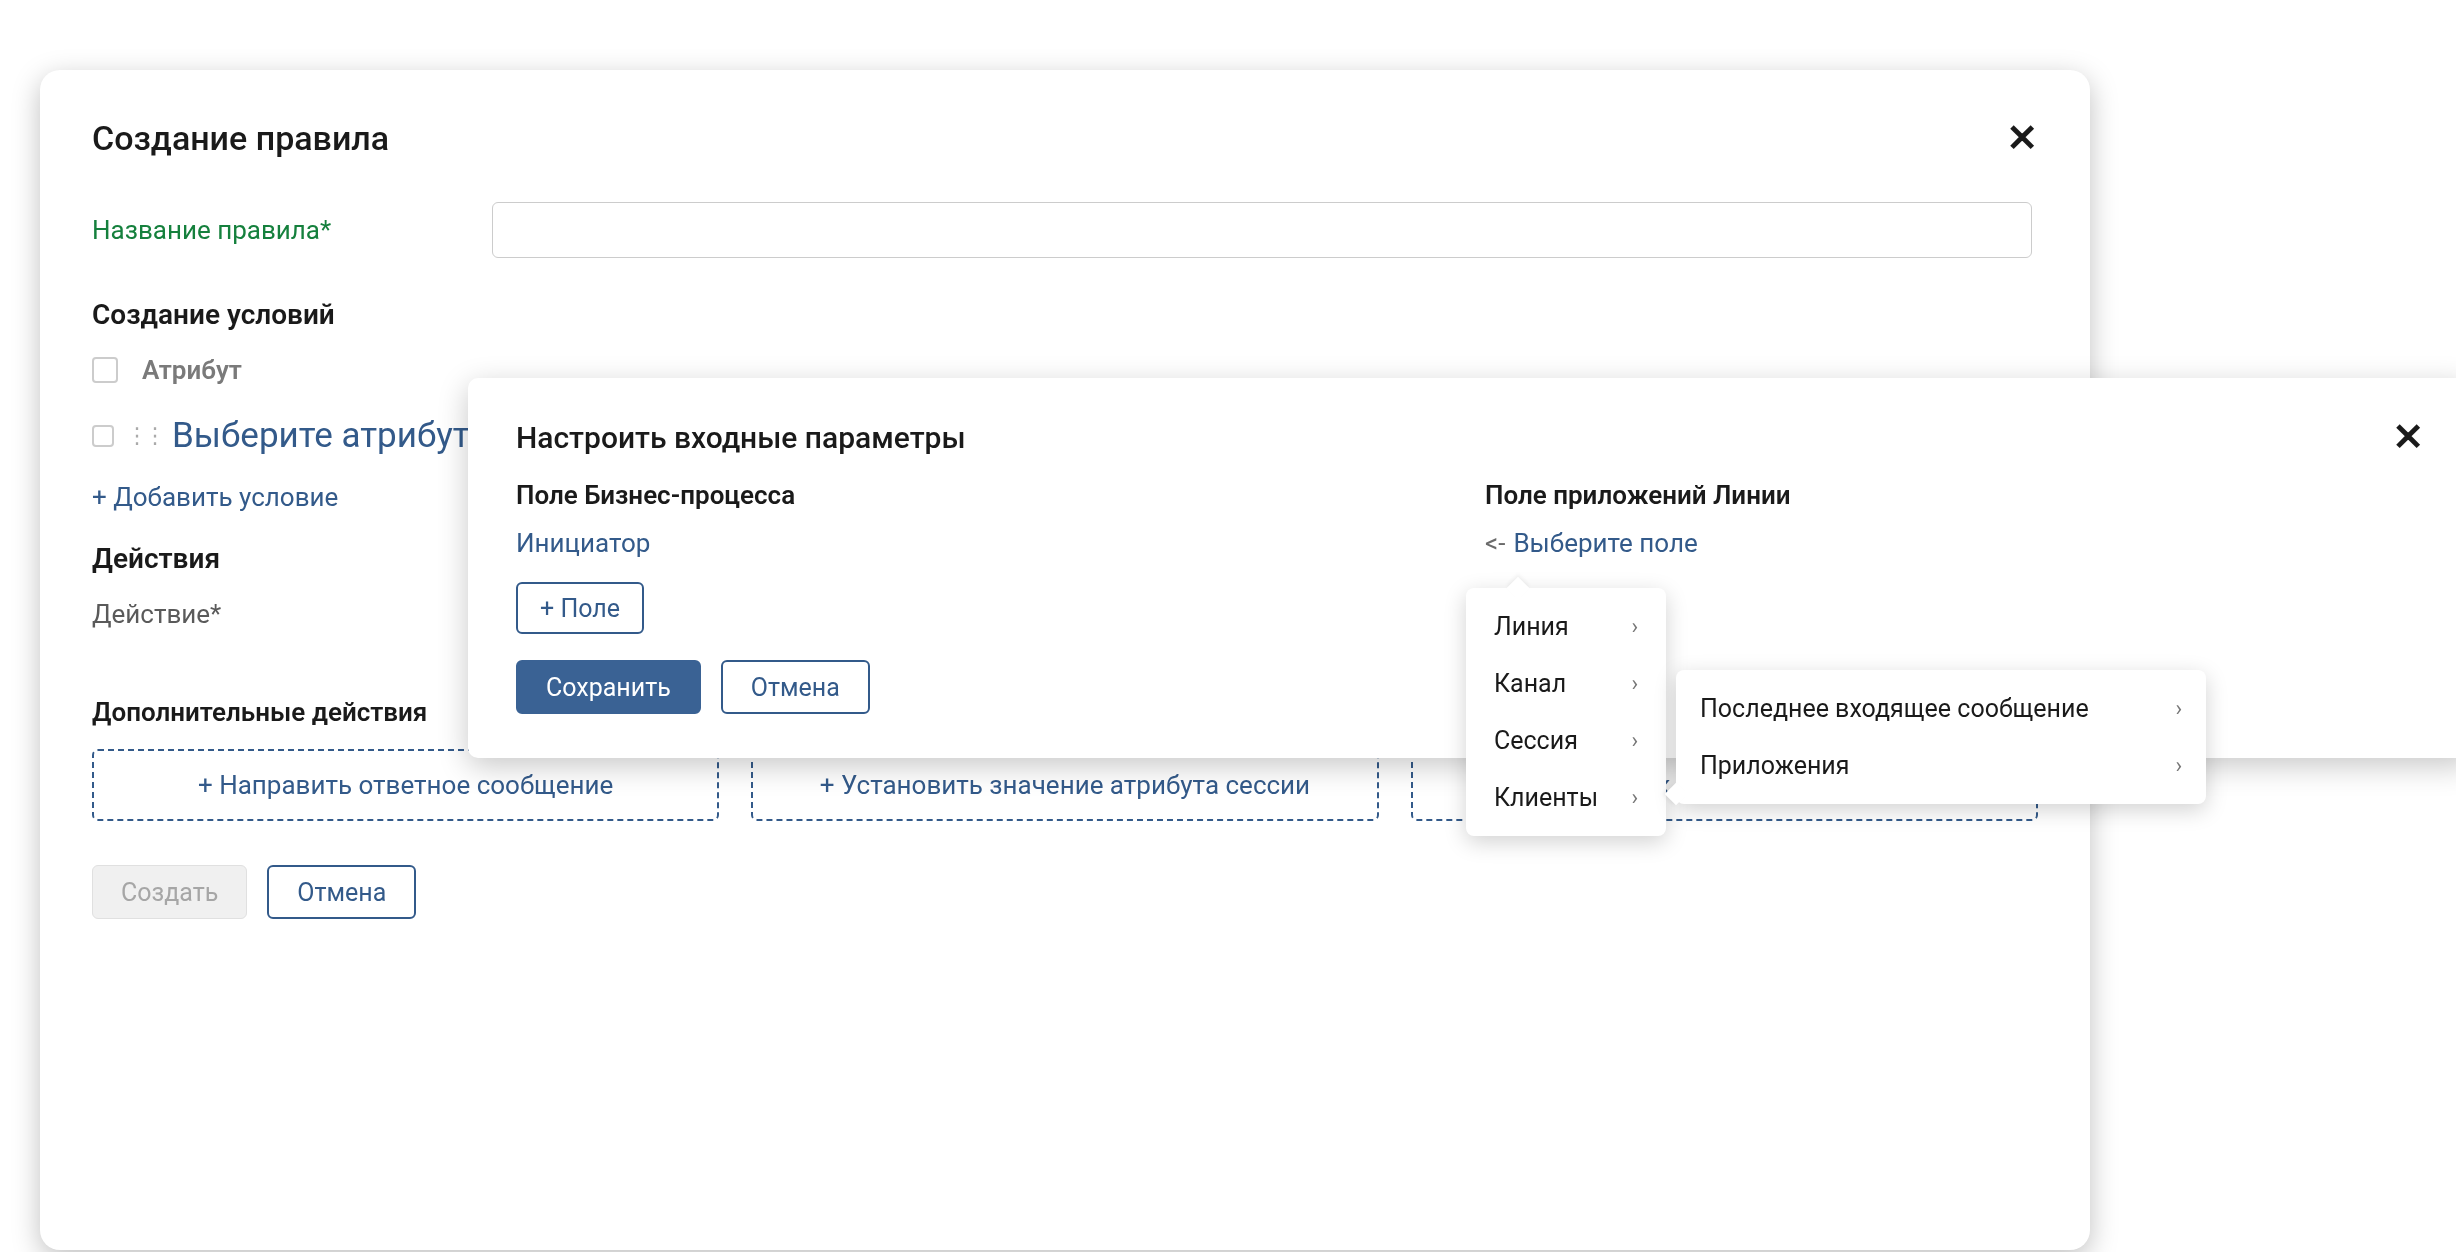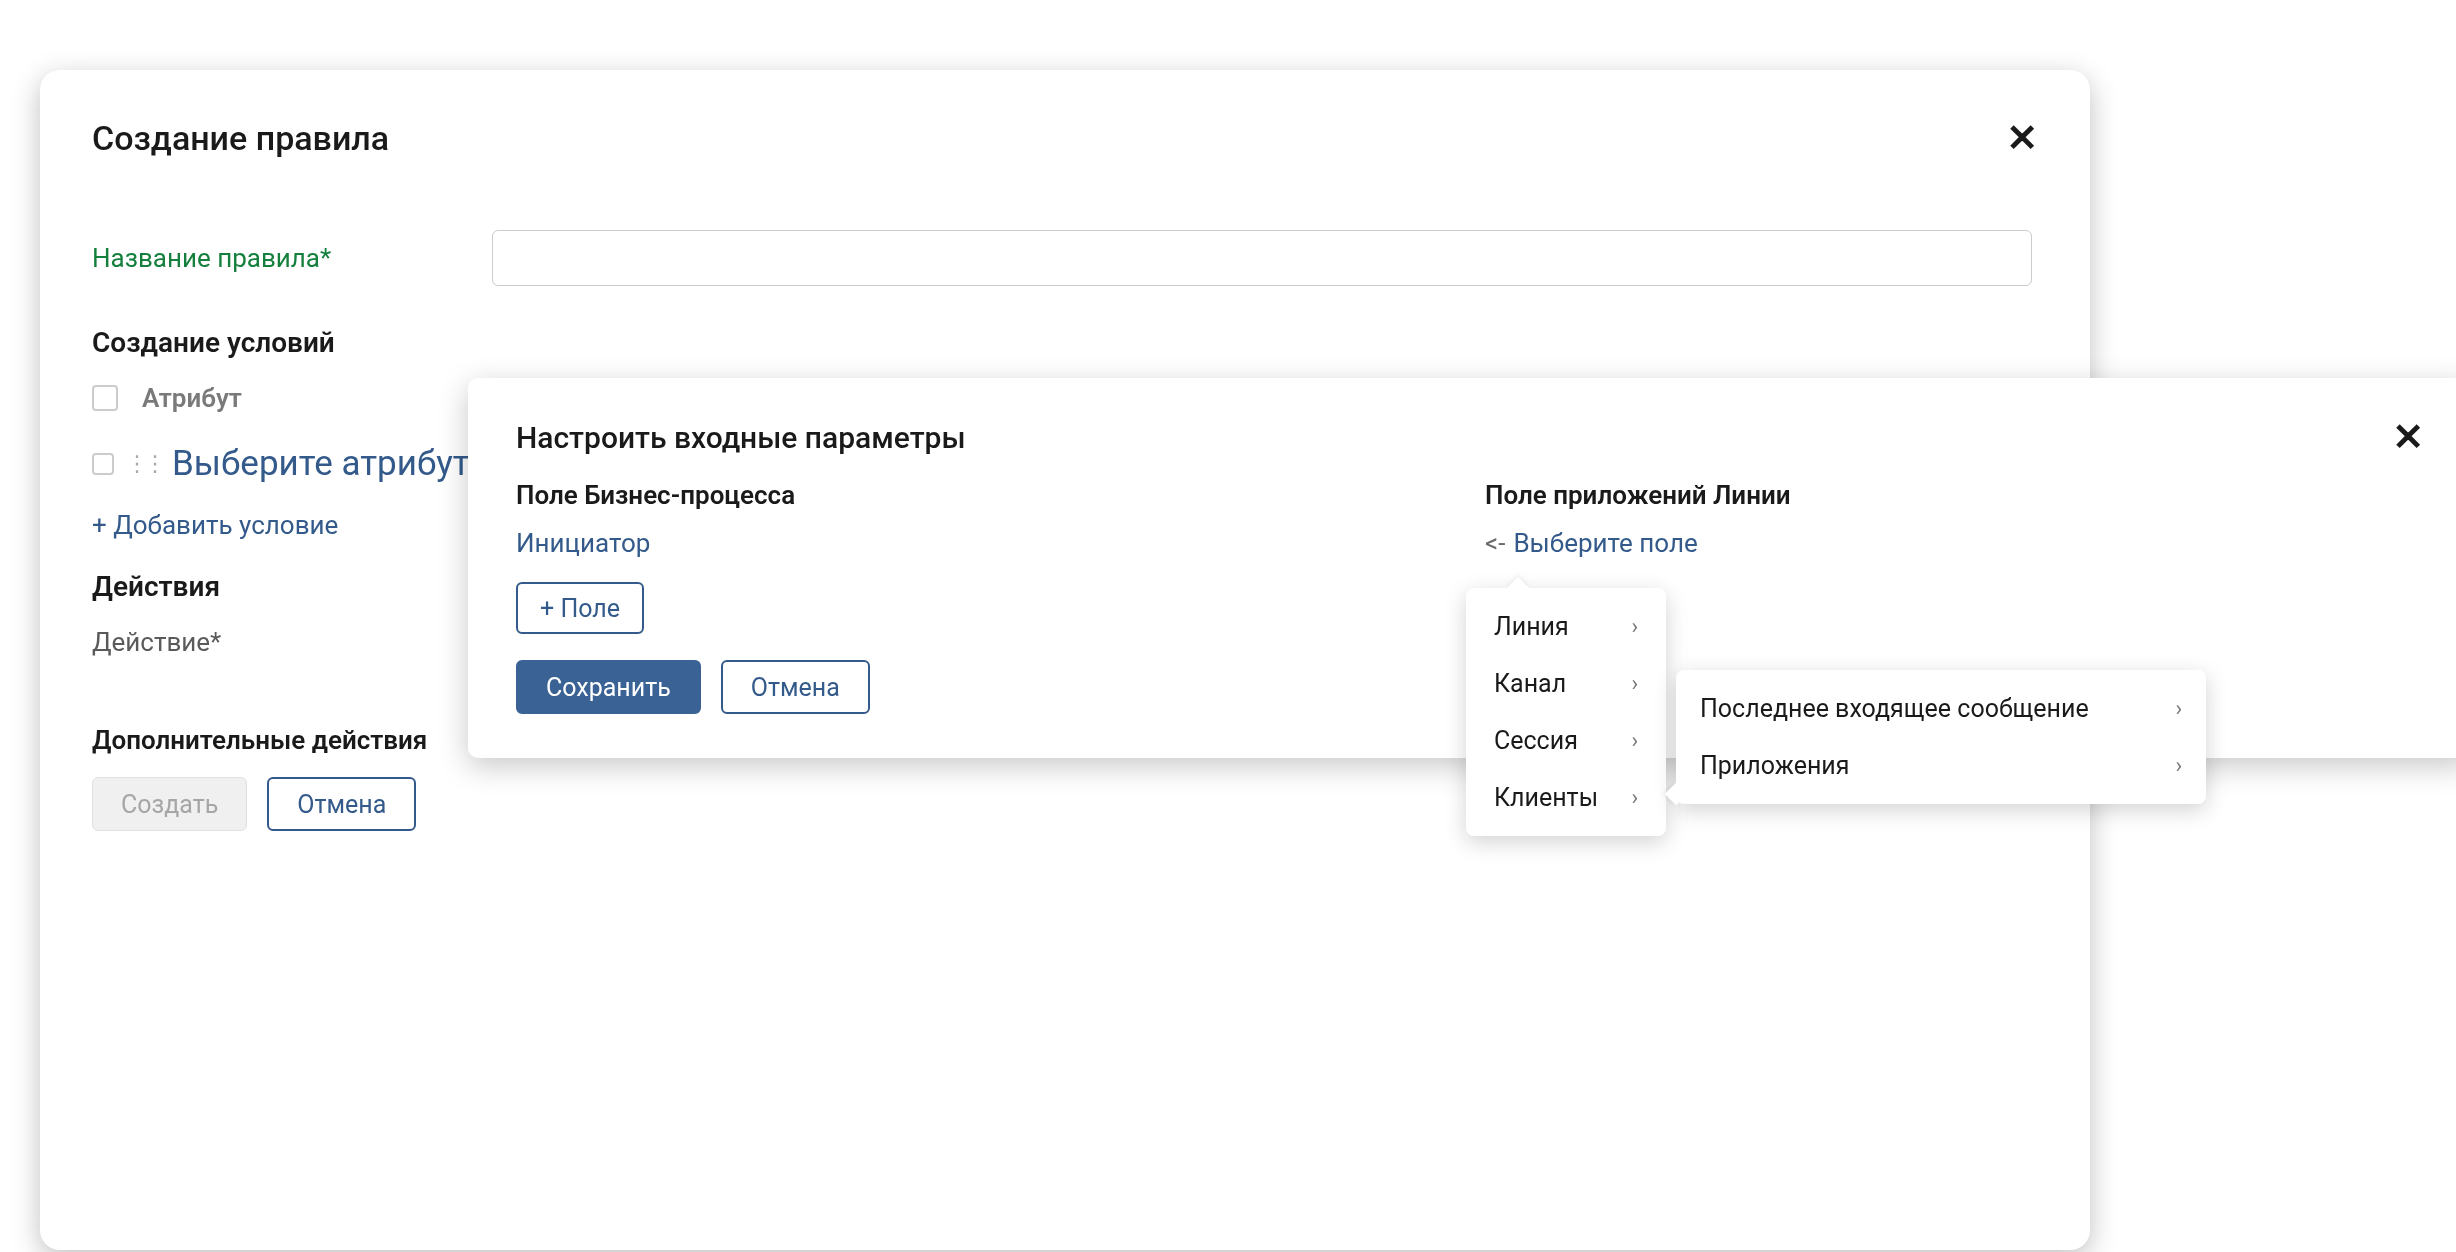--- a/index.html
+++ b/index.html
@@ -21,21 +21,21 @@
     height: 1180px;
     background: #fff;
     border-radius: 20px;
     box-shadow: 0 8px 28px rgba(0,0,0,0.25);
     padding: 48px 52px;
   }
   .main-dialog-header {
     display: flex;
     justify-content: space-between;
     align-items: center;
-    margin-bottom: 72px;
+    margin-bottom: 44px;
   }
   .main-dialog-title {
     font-size: 34px;
     font-weight: 500;
     color: #1a1a1a;
   }
   .close-x {
     font-size: 38px;
     font-weight: 700;
     cursor: pointer;
@@ -331,20 +331,25 @@
     <span class="drag-icon">⋮⋮</span>
     <span class="link-text">Выберите атрибут</span>
   </div>
 
   <div class="add-condition">+ Добавить условие</div>
 
   <div class="section-title">Действия</div>
   <div class="action-row-label">Действие*</div>
 
   <div class="extra-actions-title">Дополнительные действия</div>
+  <div class="action-cards">
+    <div class="action-card">+ Направить ответное сообщение</div>
+    <div class="action-card">+ Установить значение атрибута сессии</div>
+    <div class="action-card">+ Запуск бизнес-процесса</div>
+  </div>
 
   <div class="footer-buttons">
     <div class="btn btn-disabled">Создать</div>
     <div class="btn btn-outline">Отмена</div>
   </div>
 </div>
 
 <div class="config-panel">
   <div class="config-panel-header">
     <div class="config-panel-title">Настроить входные параметры</div>

